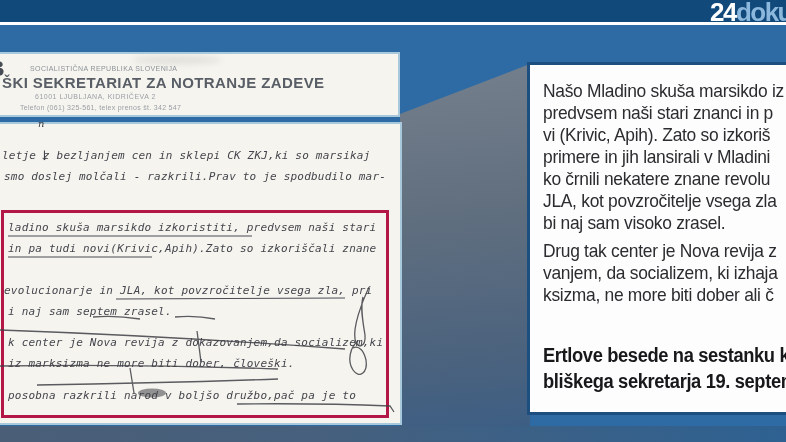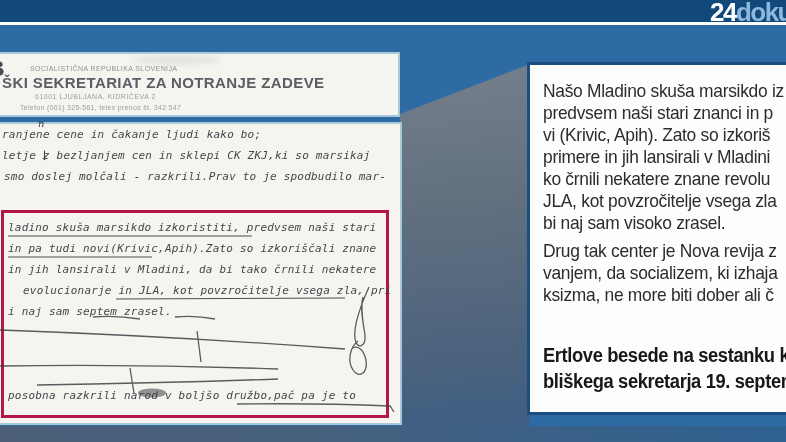--- a/index.html
+++ b/index.html
@@ -68,31 +68,31 @@
     <span class="lh-emblem">B</span>
     <div class="lh-t1">SOCIALISTIČNA REPUBLIKA SLOVENIJA</div>
     <div class="lh-t2">ŠKI SEKRETARIAT ZA NOTRANJE ZADEVE</div>
     <div class="lh-t3">61001 LJUBLJANA, KIDRIČEVA 2</div>
     <div class="lh-t4">Telefon (061) 325-561, telex prenos št. 342 547</div>
   </div>
 
   <div class="paper doc-box"></div>
   <div class="redbox"></div>
 
-  <div class="tw" style="left:2px;top:128px">ranjene cene in čakanje ljudi kako bo;</div>
   <div class="tw" style="left:2px;top:149px">letje z bezljanjem cen in sklepi CK ZKJ,ki so marsikaj</div>
   <div class="tw" style="left:4px;top:170px">smo doslej molčali - razkrili.Prav to je spodbudilo mar-</div>
   <span class="hand" style="left:38px;top:118px;font-size:10px">n</span>
   <span class="hand" style="left:39px;top:148px;font-size:13px">↓</span>
 
   <div class="tw" style="left:8px;top:221px">ladino skuša marsikdo izkoristiti, predvsem naši stari</div>
   <div class="tw" style="left:8px;top:242px">in pa tudi novi(Krivic,Apih).Zato so izkoriščali znane</div>
-  <div class="tw" style="left:8px;top:263px">in jih lansirali v Mladini, da bi tako črnili nekatere</div>
-  <div class="tw" style="left:23px;top:284px">evolucionarje in JLA, kot povzročitelje vsega zla, pri</div>
+  <div class="tw" style="left:4px;top:284px">evolucionarje in JLA, kot povzročitelje vsega zla, pri</div>
   <div class="tw" style="left:8px;top:305px">i naj sam septem zrasel.</div>
+  <div class="tw" style="left:8px;top:336px">k center je Nova revija z dokazovanjem,da socializem,ki</div>
+  <div class="tw" style="left:8px;top:357px">iz marksizma ne more biti dober, človeški.</div>
   <div class="tw" style="left:8px;top:389px">posobna razkrili narod v boljšo družbo,pač pa je to</div>
 
   <svg class="marks" width="786" height="442" viewBox="0 0 786 442">
     <g stroke="#4a4b52" stroke-width="1" fill="none">
       <path d="M8,236 L252,236"></path>
       <path d="M8,257 L152,257"></path>
       <path d="M116,299 L345,298"></path>
     </g>
     <g stroke="#3f4046" stroke-width="1.3" fill="none" opacity="0.85">
       <path d="M93,317 Q115,315 140,319"></path>

